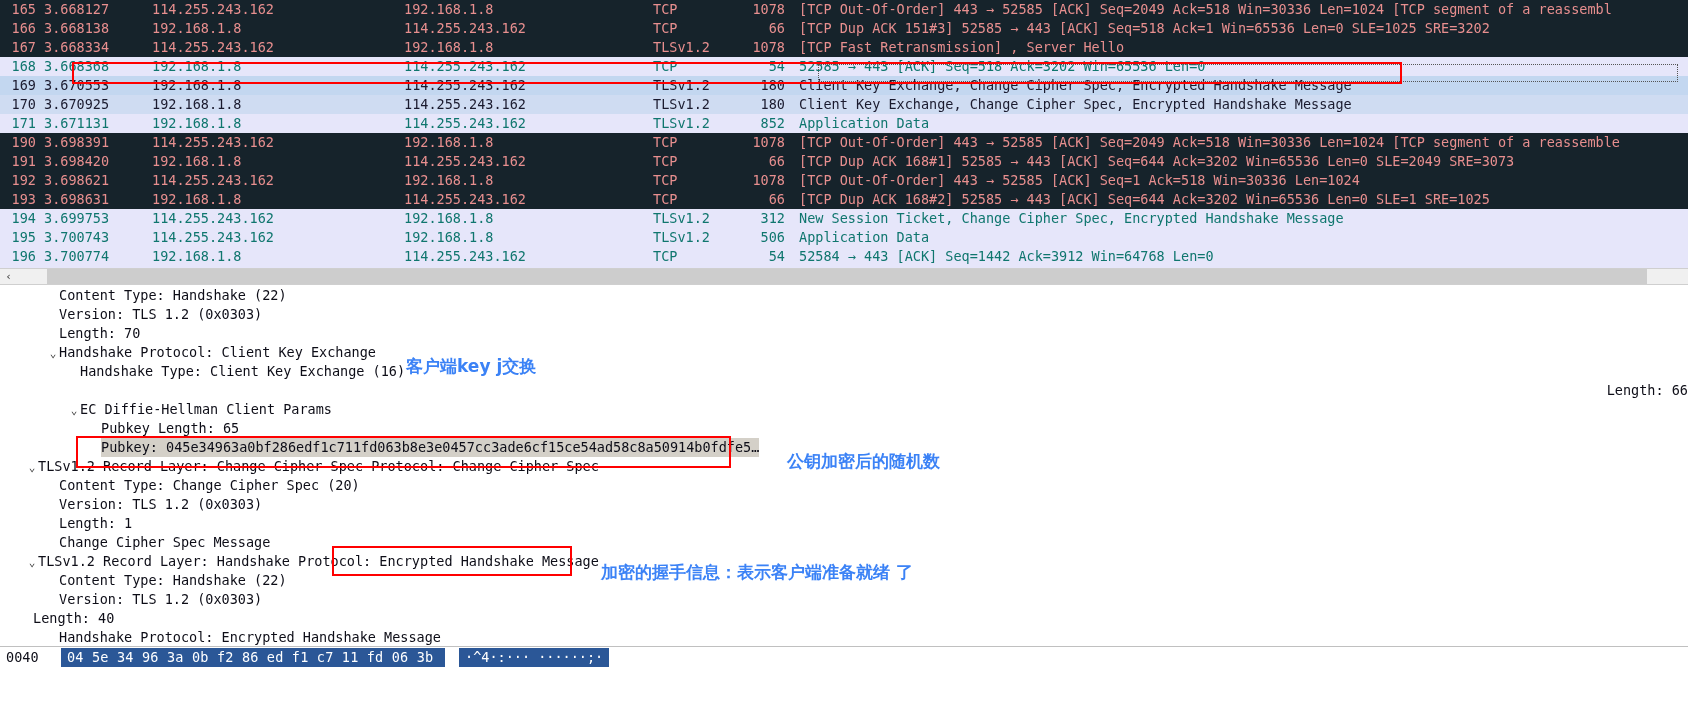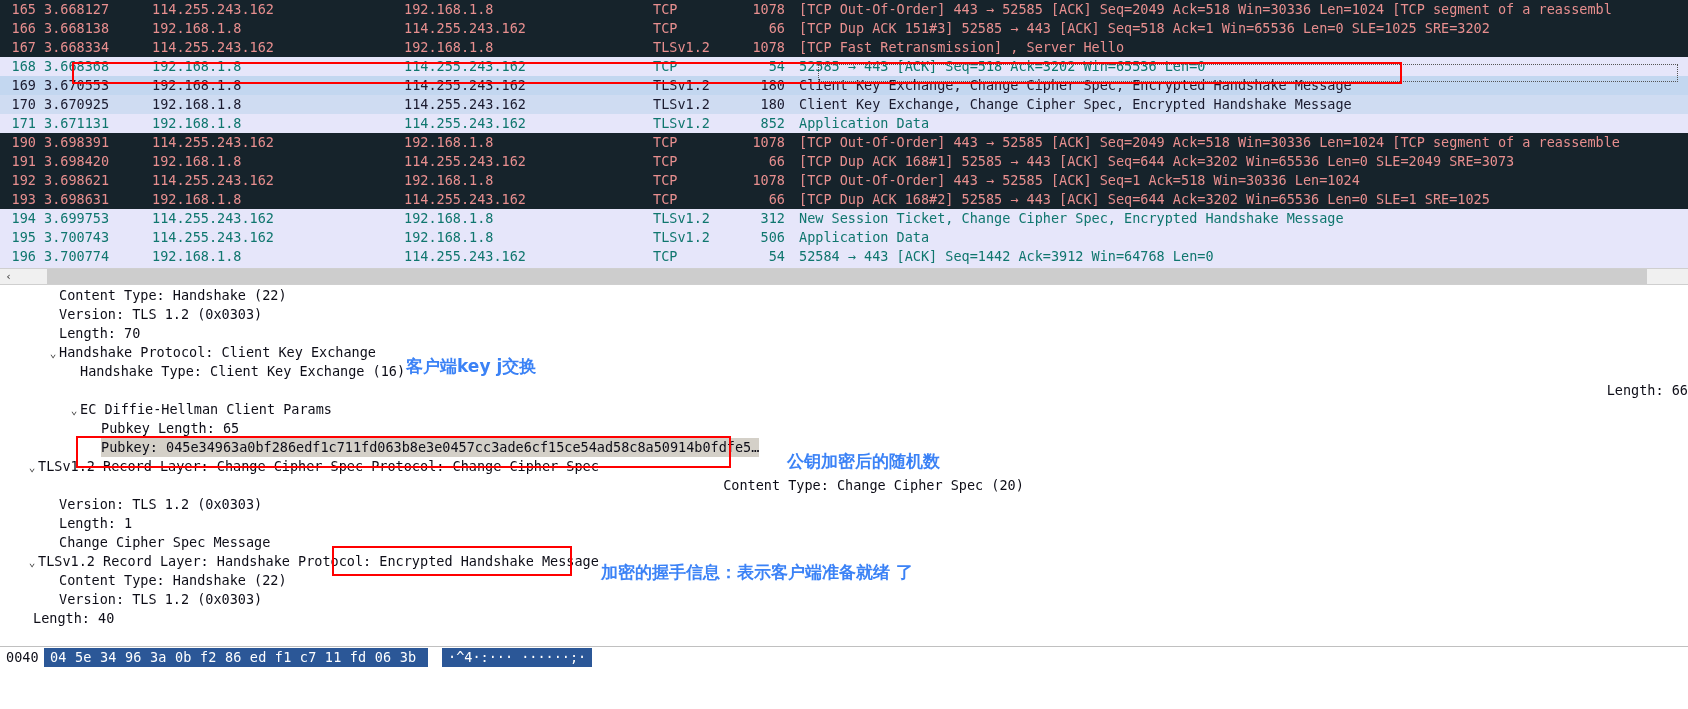--- a/index.html
+++ b/index.html
@@ -75,21 +75,21 @@
     position: absolute; left: 0; top: 646px; width: 1688px; height: 63px;
     background: #ffffff; overflow: hidden;
   }
   .hex-sep {
     position: absolute; left: 0; top: 0; width: 1688px; height: 1px; background: #c0c0c0;
   }
   .hex-row {
     position: absolute; left: 0; top: 2px; height: 19px; line-height: 19px;
     font-size: 13.5px; display: flex;
   }
-  .hex-off { width: 44px; color: #0d0d17; padding-left: 6px; }
+  .hex-off { width: 61px; color: #0d0d17; padding-left: 6px; }
   .hex-bytes { width: 384px; background: #2b5797; color: #ffffff; padding-left: 6px; letter-spacing: 0.2px;}
   .hex-gap { width: 14px; }
   .hex-ascii { background: #2b5797; color: #ffffff; padding: 0 6px; }
 
   
   .redbox {
     position: absolute;
     border: 2px solid #ff0000;
     pointer-events: none;
   }
@@ -264,28 +264,29 @@
       <div class="trow" style="padding-left: 47px;"><span class="caret"></span><span class="tw">Content Type: Handshake (22)</span></div>
       <div class="trow" style="padding-left: 47px;"><span class="caret"></span><span class="tw">Version: TLS 1.2 (0x0303)</span></div>
       <div class="trow" style="padding-left: 47px;"><span class="caret"></span><span class="tw">Length: 70</span></div>
       <div class="trow" style="padding-left: 47px;"><span class="caret">⌄</span><span class="tw">Handshake Protocol: Client Key Exchange</span></div>
       <div class="trow" style="padding-left: 68px;"><span class="caret"></span><span class="tw">Handshake Type: Client Key Exchange (16)</span></div>
       <div class="trow" style="padding-left: 68px; text-align: right;"><span class="caret"></span><span class="tw">Length: 66</span></div>
       <div class="trow" style="padding-left: 68px;"><span class="caret">⌄</span><span class="tw">EC Diffie-Hellman Client Params</span></div>
       <div class="trow" style="padding-left: 89px;"><span class="caret"></span><span class="tw">Pubkey Length: 65</span></div>
       <div class="trow highlight-row" style="padding-left: 89px;"><span class="caret"></span><span class="tw">Pubkey: 045e34963a0bf286edf1c711fd063b8e3e0457cc3ade6cf15ce54ad58c8a50914b0fdfe5…</span></div>
       <div class="trow" style="padding-left: 26px;"><span class="caret">⌄</span><span class="tw">TLSv1.2 Record Layer: Change Cipher Spec Protocol: Change Cipher Spec</span></div>
-      <div class="trow" style="padding-left: 47px; text-align: center;"><span class="caret"></span><span class="tw">Content Type: Change Cipher Spec (20)</span></div>
+      <div class="trow" style="padding-left: 47px;"><span class="caret"></span><span class="tw">Content Type: Change Cipher Spec (20)</span></div>
       <div class="trow" style="padding-left: 47px;"><span class="caret"></span><span class="tw">Version: TLS 1.2 (0x0303)</span></div>
       <div class="trow" style="padding-left: 47px;"><span class="caret"></span><span class="tw">Length: 1</span></div>
       <div class="trow" style="padding-left: 47px;"><span class="caret"></span><span class="tw">Change Cipher Spec Message</span></div>
       <div class="trow" style="padding-left: 26px;"><span class="caret">⌄</span><span class="tw">TLSv1.2 Record Layer: Handshake Protocol: Encrypted Handshake Message</span></div>
       <div class="trow" style="padding-left: 47px;"><span class="caret"></span><span class="tw">Content Type: Handshake (22)</span></div>
       <div class="trow" style="padding-left: 47px;"><span class="caret"></span><span class="tw">Version: TLS 1.2 (0x0303)</span></div>
       <div class="trow" style="padding-left: 21px;"><span class="caret"></span><span class="tw">Length: 40</span></div>
+      <div class="trow" style="padding-left: 47px;"><span class="caret"></span><span class="tw">Handshake Protocol: Encrypted Handshake Message</span></div>
     </div>
 
   <div class="redbox" style="left:76px; top:436px; width:655px; height:32px;"></div>
 
   <div class="redbox" style="left:332px; top:546px; width:240px; height:30px;"></div>
 
   <div class="ann" style="left:406px; top:355px;">客户端key j交换</div>
 
   <div class="ann" style="left:787px; top:450px;">公钥加密后的随机数</div>
 

